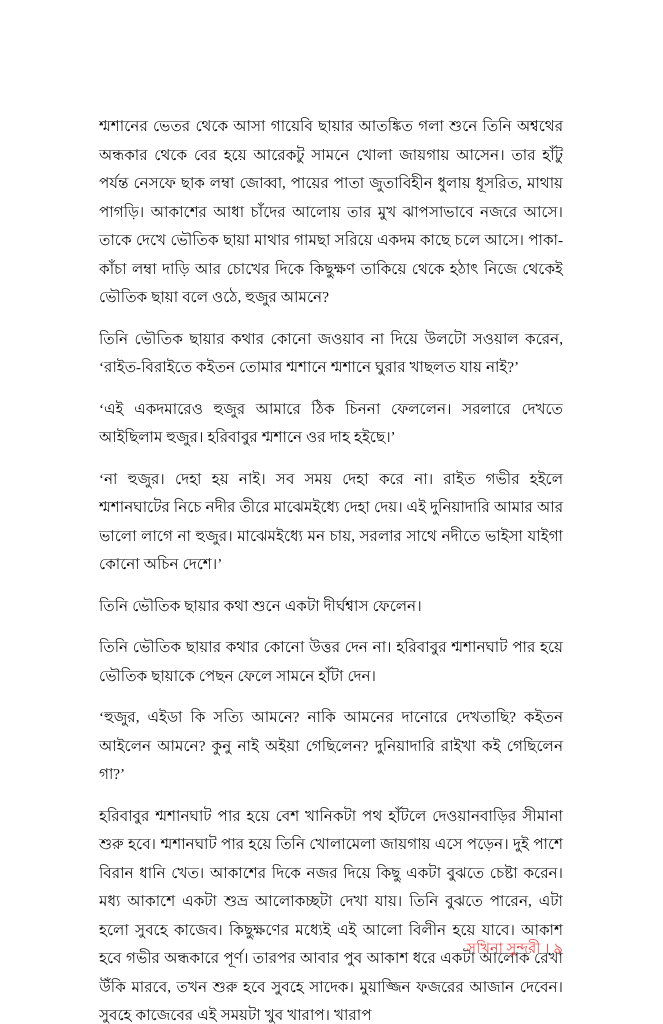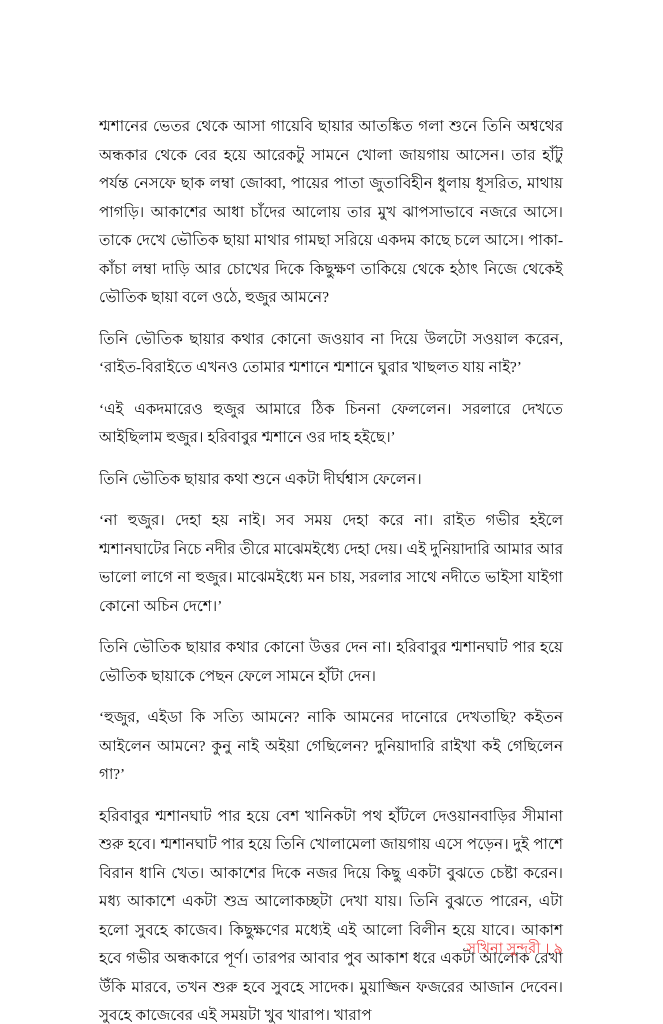--- a/index.html
+++ b/index.html
@@ -54,24 +54,24 @@
     letter-spacing: 0.2px;
   }
 </style>
 </head>
 <body>
 
 <div class="page">
 
   <div class="text-block">
     <p class="para">শ্মশানের ভেতর থেকে আসা গায়েবি ছায়ার আতঙ্কিত গলা শুনে তিনি অশ্বথের অন্ধকার থেকে বের হয়ে আরেকটু সামনে খোলা জায়গায় আসেন। তার হাঁটু পর্যন্ত নেসফে ছাক লম্বা জোব্বা, পায়ের পাতা জুতাবিহীন ধুলায় ধূসরিত, মাথায় পাগড়ি। আকাশের আধা চাঁদের আলোয় তার মুখ ঝাপসাভাবে নজরে আসে। তাকে দেখে ভৌতিক ছায়া মাথার গামছা সরিয়ে একদম কাছে চলে আসে। পাকা-কাঁচা লম্বা দাড়ি আর চোখের দিকে কিছুক্ষণ তাকিয়ে থেকে হঠাৎ নিজে থেকেই ভৌতিক ছায়া বলে ওঠে, হুজুর আমনে?</p>
-    <p class="para">তিনি ভৌতিক ছায়ার কথার কোনো জওয়াব না দিয়ে উলটো সওয়াল করেন, ‘রাইত-বিরাইতে এখনও তোমার শ্মশানে শ্মশানে ঘুরার খাছলত যায় নাই?’</p>
+    <p class="para">তিনি ভৌতিক ছায়ার কথার কোনো জওয়াব না দিয়ে উলটো সওয়াল করেন, ‘রাইত-বিরাইতে কইতন তোমার শ্মশানে শ্মশানে ঘুরার খাছলত যায় নাই?’</p>
     <p class="para">‘এই একদমারেও হুজুর আমারে ঠিক চিননা ফেললেন। সরলারে দেখতে আইছিলাম হুজুর। হরিবাবুর শ্মশানে ওর দাহ হইছে।’</p>
+    <p class="para">‘না হুজুর। দেহা হয় নাই। সব সময় দেহা করে না। রাইত গভীর হইলে শ্মশানঘাটের নিচে নদীর তীরে মাঝেমইধ্যে দেহা দেয়। এই দুনিয়াদারি আমার আর ভালো লাগে না হুজুর। মাঝেমইধ্যে মন চায়, সরলার সাথে নদীতে ভাইসা যাইগা কোনো অচিন দেশে।’</p>
     <p class="para">তিনি ভৌতিক ছায়ার কথা শুনে একটা দীর্ঘশ্বাস ফেলেন।</p>
-    <p class="para">‘না হুজুর। দেহা হয় নাই। সব সময় দেহা করে না। রাইত গভীর হইলে শ্মশানঘাটের নিচে নদীর তীরে মাঝেমইধ্যে দেহা দেয়। এই দুনিয়াদারি আমার আর ভালো লাগে না হুজুর। মাঝেমইধ্যে মন চায়, সরলার সাথে নদীতে ভাইসা যাইগা কোনো অচিন দেশে।’</p>
     <p class="para">তিনি ভৌতিক ছায়ার কথার কোনো উত্তর দেন না। হরিবাবুর শ্মশানঘাট পার হয়ে ভৌতিক ছায়াকে পেছন ফেলে সামনে হাঁটা দেন।</p>
     <p class="para">‘হুজুর, এইডা কি সত্যি আমনে? নাকি আমনের দানোরে দেখতাছি? কইতন আইলেন আমনে? কুনু নাই অইয়া গেছিলেন? দুনিয়াদারি রাইখা কই গেছিলেন গা?’</p>
     <p class="para">হরিবাবুর শ্মশানঘাট পার হয়ে বেশ খানিকটা পথ হাঁটলে দেওয়ানবাড়ির সীমানা শুরু হবে। শ্মশানঘাট পার হয়ে তিনি খোলামেলা জায়গায় এসে পড়েন। দুই পাশে বিরান ধানি খেত। আকাশের দিকে নজর দিয়ে কিছু একটা বুঝতে চেষ্টা করেন। মধ্য আকাশে একটা শুভ্র আলোকচ্ছটা দেখা যায়। তিনি বুঝতে পারেন, এটা হলো সুবহে কাজেব। কিছুক্ষণের মধ্যেই এই আলো বিলীন হয়ে যাবে। আকাশ হবে গভীর অন্ধকারে পূর্ণ। তারপর আবার পুব আকাশ ধরে একটা আলোক রেখা উঁকি মারবে, তখন শুরু হবে সুবহে সাদেক। মুয়াজ্জিন ফজরের আজান দেবেন। সুবহে কাজেবের এই সময়টা খুব খারাপ। খারাপ</p>
   </div>
 
   <div class="footer">সখিনা সুন্দরী । ৯</div>
 
 </div>
 
 </body></html>

